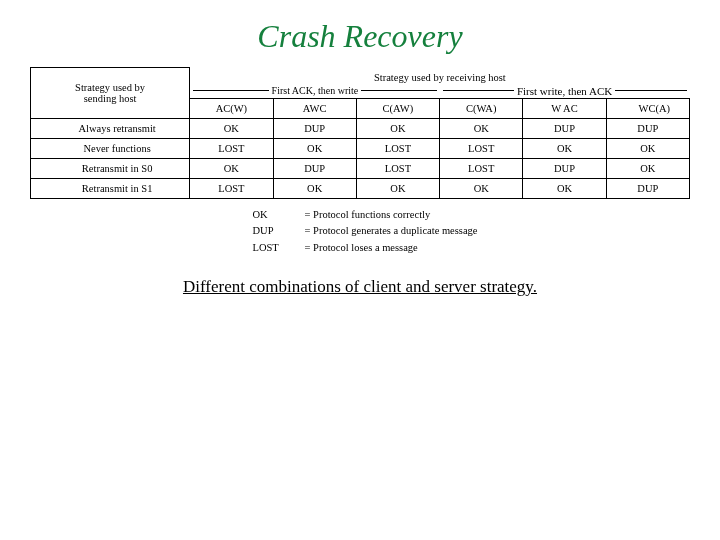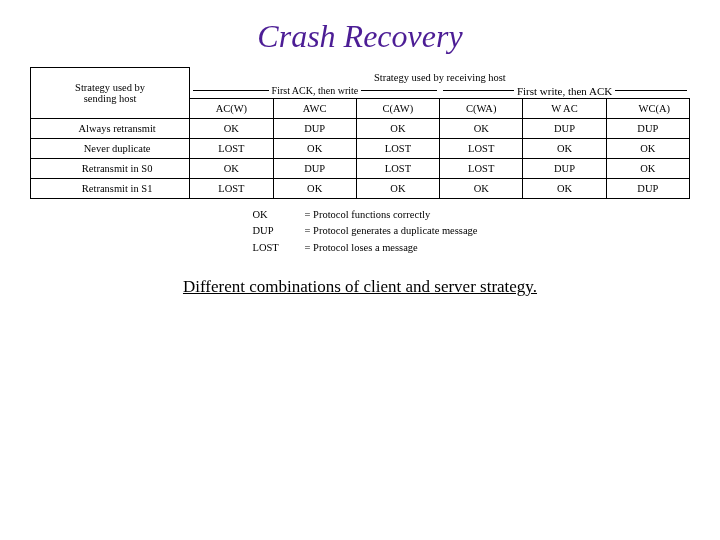--- a/index.html
+++ b/index.html
@@ -7,21 +7,21 @@
       background: #fff;
       font-family: Times New Roman, Times, serif;
       width: 720px;
       height: 540px;
       overflow: hidden;
       display: flex;
       flex-direction: column;
       align-items: center;
     }
     .title {
-      color: #4c1d95;
+      color: #15803d;
       font-size: 32px;
       font-style: italic;
       margin-top: 18px;
       margin-bottom: 12px;
     }
     .legend {
       margin-top: 8px;
       font-size: 10.5px;
       line-height: 1.6;
       padding-left: 10px;
@@ -109,21 +109,21 @@
     <tr>
       <td class="row-label-cell">Always retransmit</td>
       <td>OK</td>
       <td>DUP</td>
       <td>OK</td>
       <td>OK</td>
       <td>DUP</td>
       <td>DUP</td>
     </tr>
     <tr>
-      <td class="row-label-cell">Never duplicate</td>
+      <td class="row-label-cell">Never functions</td>
       <td>LOST</td>
       <td>OK</td>
       <td>LOST</td>
       <td>LOST</td>
       <td>OK</td>
       <td>OK</td>
     </tr>
     <tr>
       <td class="row-label-cell">Retransmit in S0</td>
       <td>OK</td>

